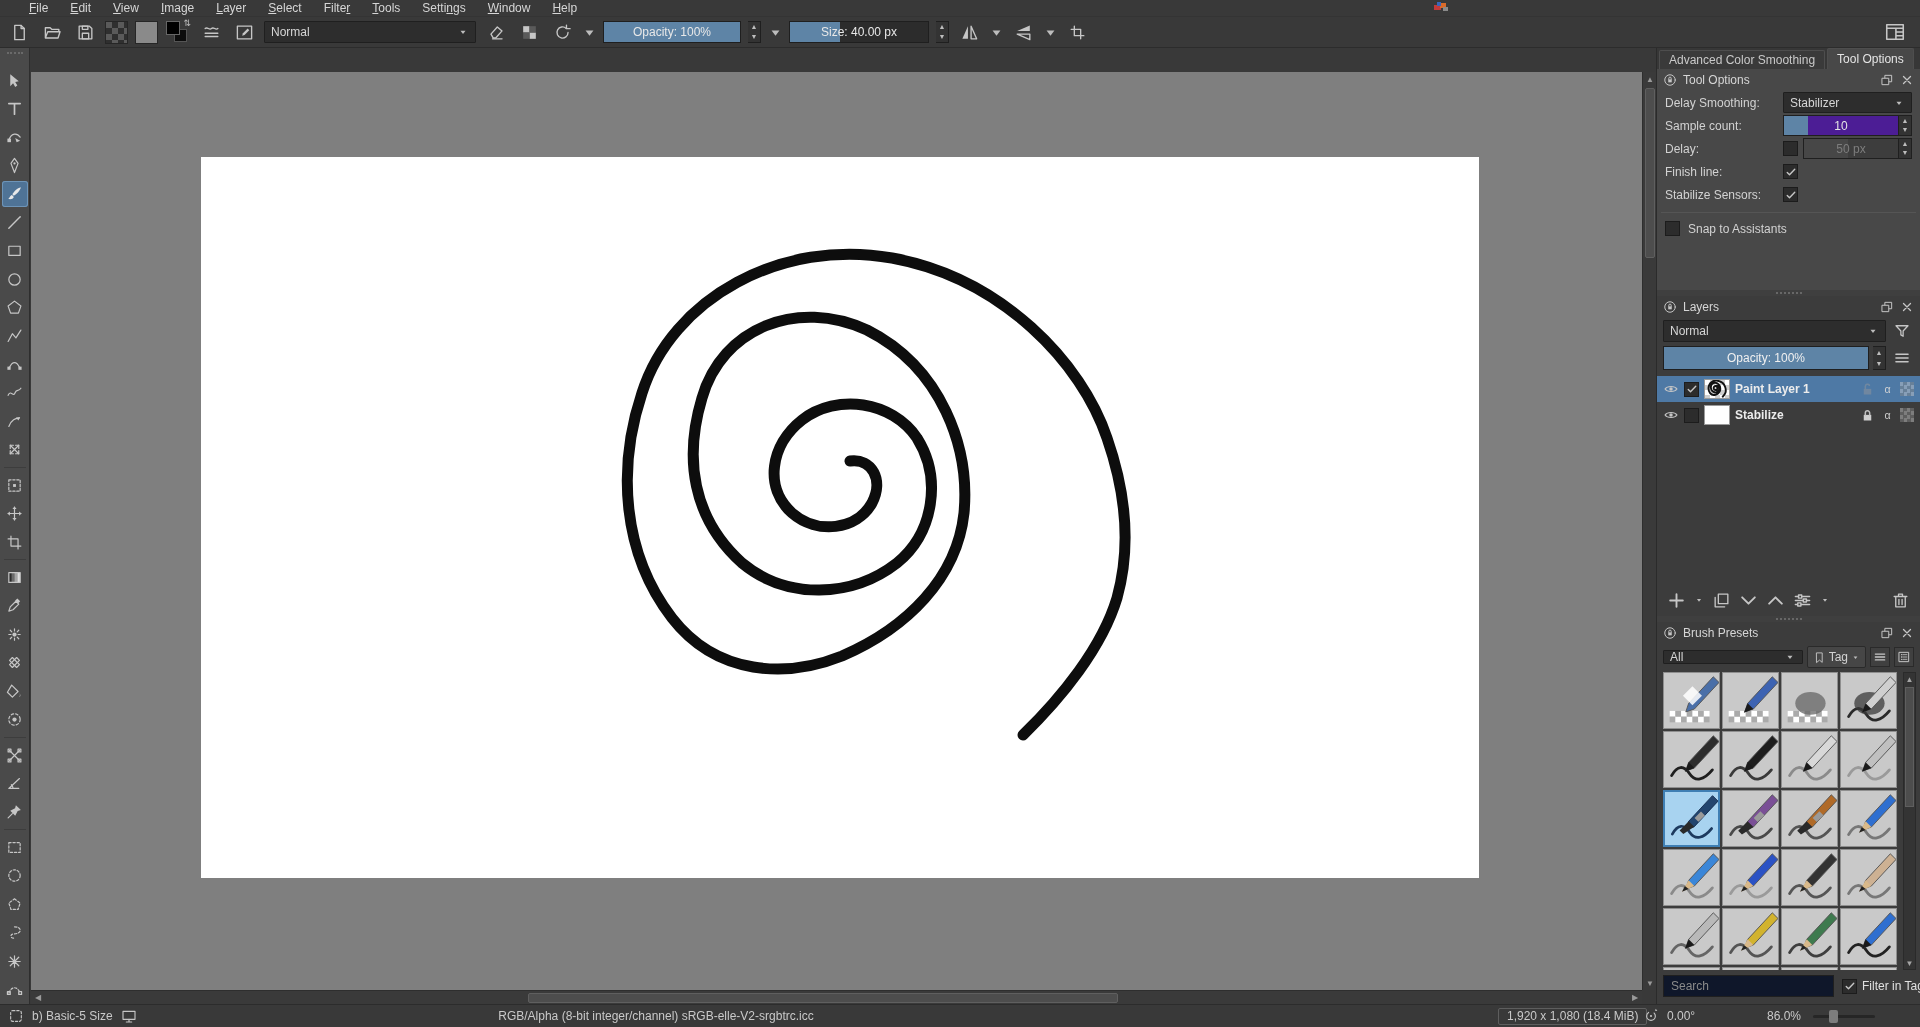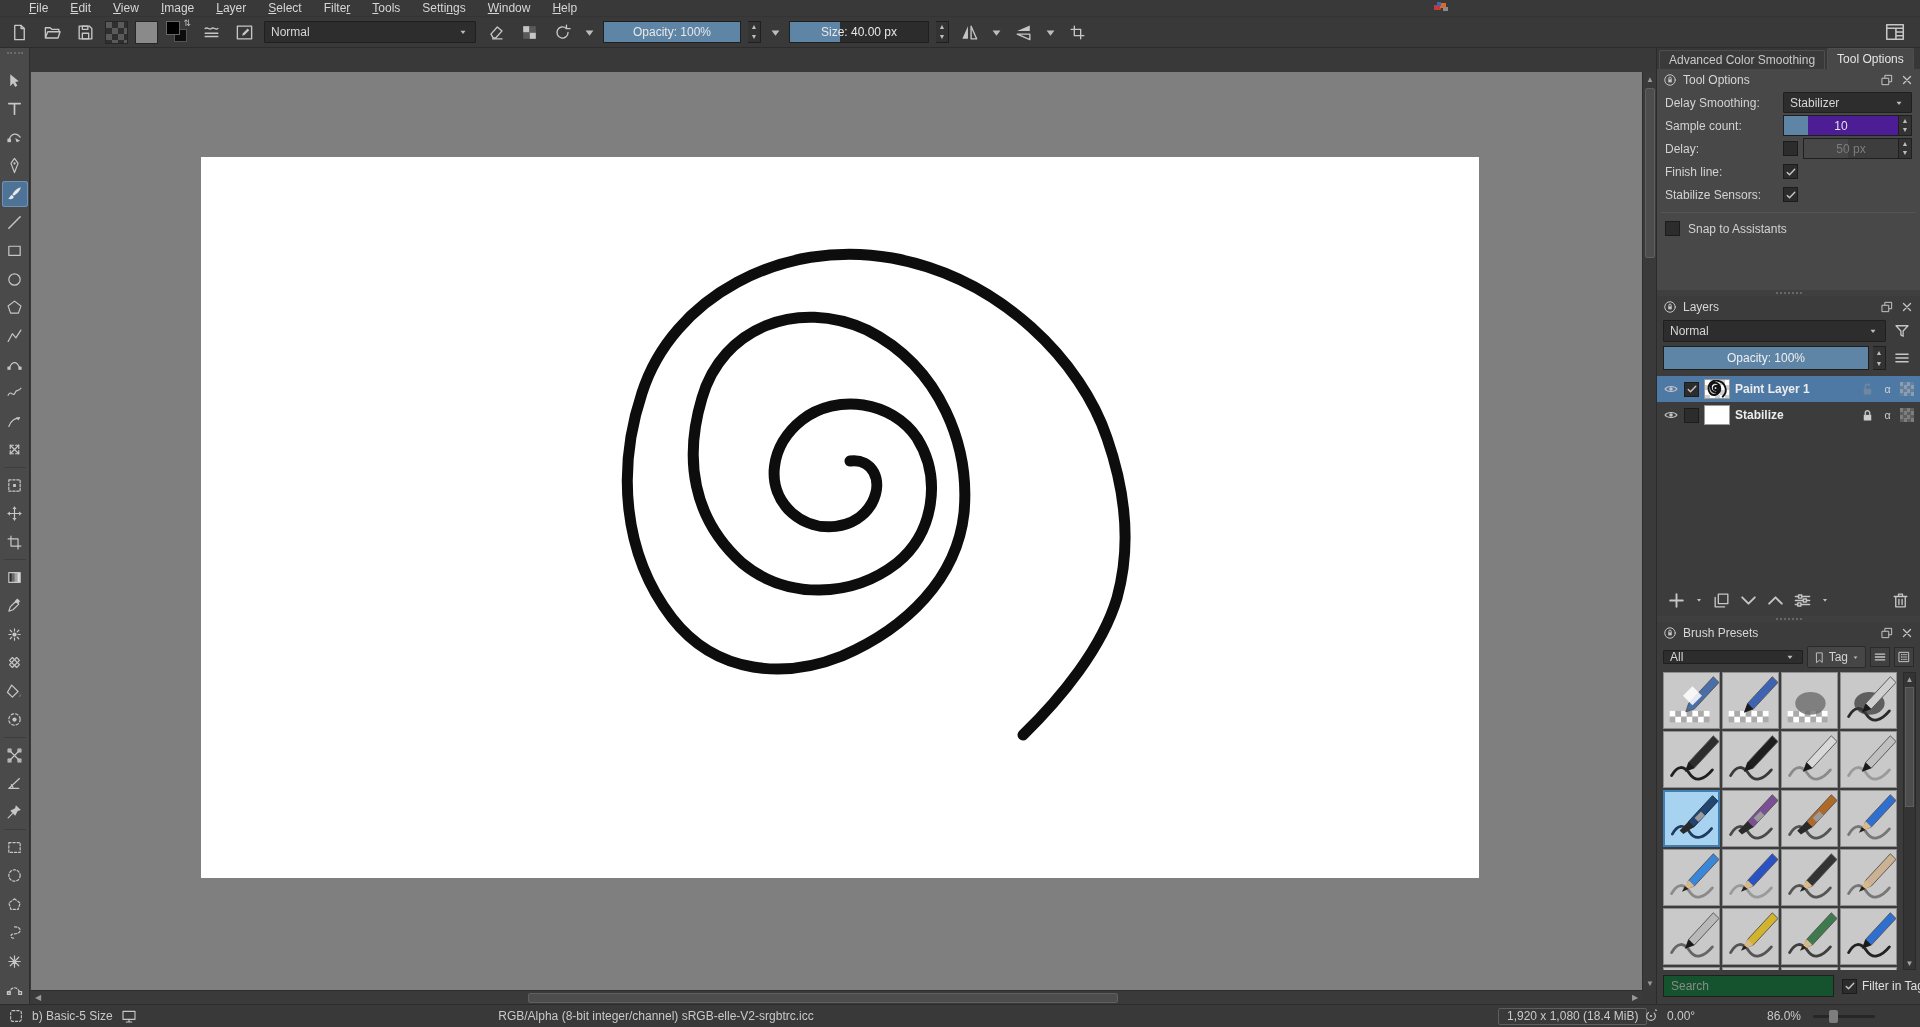--- a/index.html
+++ b/index.html
@@ -113,21 +113,21 @@
 .view-btn{width:20px;height:20px;display:flex;align-items:center;justify-content:center;border:1px solid #2a2a2a;background:#404040}
 #preset-grid-wrap{position:absolute;left:6px;right:4px;top:50px;bottom:34px;overflow:hidden}
 #preset-grid{position:absolute;left:0;top:0;right:15px;display:flex;flex-wrap:wrap;gap:2px}
 .ptile{width:57px;height:57px;background:#c9c9c9;border:1px solid #8f8f8f;position:relative}
 .ptile.sel{background:#a8d3f0;border:2px solid #3f7fb4}
 .ptile svg{width:100%;height:100%}
 #preset-scroll{position:absolute;right:0;top:0;bottom:0;width:13px;background:#343434;border:1px solid #2a2a2a}
 #preset-thumb{position:absolute;left:1px;width:9px;top:14px;height:120px;background:#4d4d4d;border:1px solid #5f5f5f}
 #preset-scroll .arrow{position:absolute;left:0;width:11px;height:12px;display:flex;align-items:center;justify-content:center;color:#a5a5a5;font-size:8px}
 #search-row{position:absolute;left:6px;right:6px;bottom:6px;height:24px;display:flex;align-items:center;gap:8px}
-#search-input{flex:1;height:22px;background:#14532d;border:1px solid #1f1f1f;color:#d0d0d0;padding:0 7px;font-size:12px}
+#search-input{flex:1;height:22px;background:#0f172a;border:1px solid #1f1f1f;color:#d0d0d0;padding:0 7px;font-size:12px}
 #search-input::placeholder{color:#8a8a8a}
 #filter-tag{display:flex;align-items:center;gap:5px;color:#e0e0e0;font-size:12px;white-space:nowrap}
 
 #statusbar{position:absolute;left:0;right:0;bottom:0;height:23px;background:#393939;border-top:1px solid #2c2c2c;display:flex;align-items:center;padding:0 8px;gap:8px;font-size:12px;color:#c9c9c9}
 #sb-color-info{position:absolute;left:496px;width:320px;text-align:center}
 #sb-dims{position:absolute;left:1498px;height:17px;display:flex;align-items:center;padding:0 8px;border:1px solid #5e5e5e;border-radius:2px}
 #sb-rot{position:absolute;left:1643px;display:flex;align-items:center;gap:8px}
 #sb-zoom-pct{position:absolute;left:1767px}
 #sb-zoom-slider{position:absolute;left:1813px;top:10px;width:62px;height:3px;background:#262626;border-radius:2px}
 #sb-zoom-thumb{position:absolute;left:16px;top:-5px;width:9px;height:13px;background:#7d7d7d;border-radius:2px}

